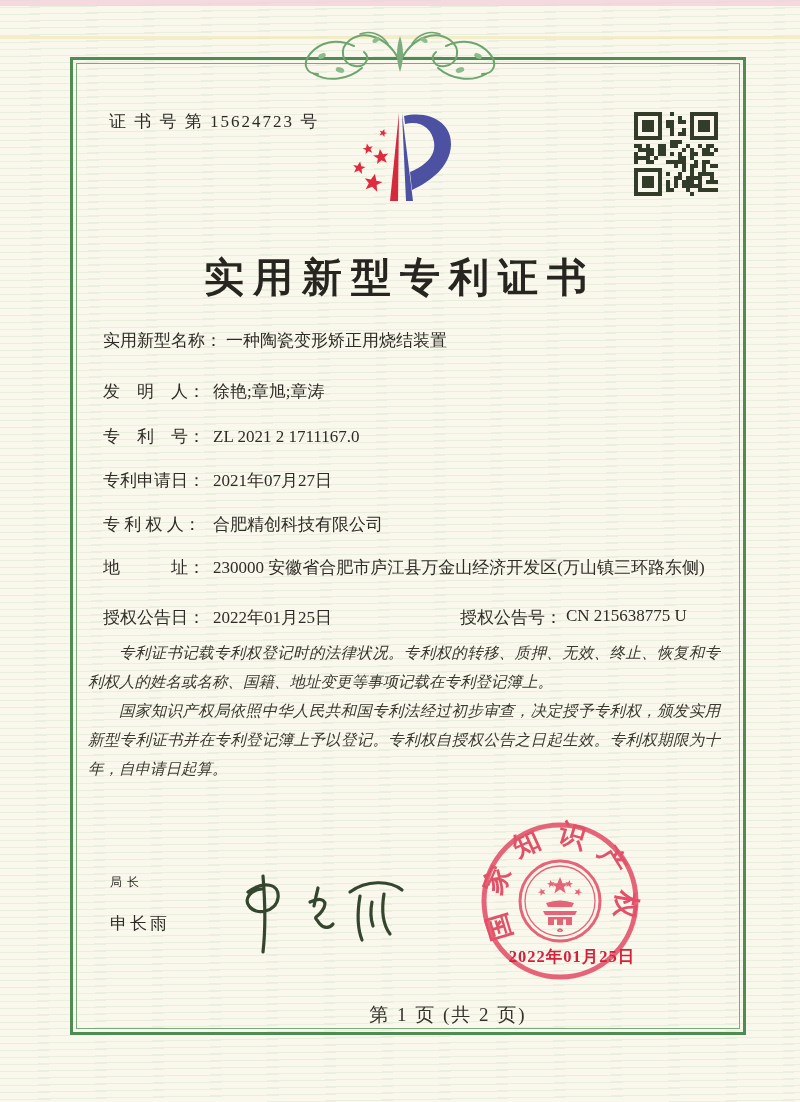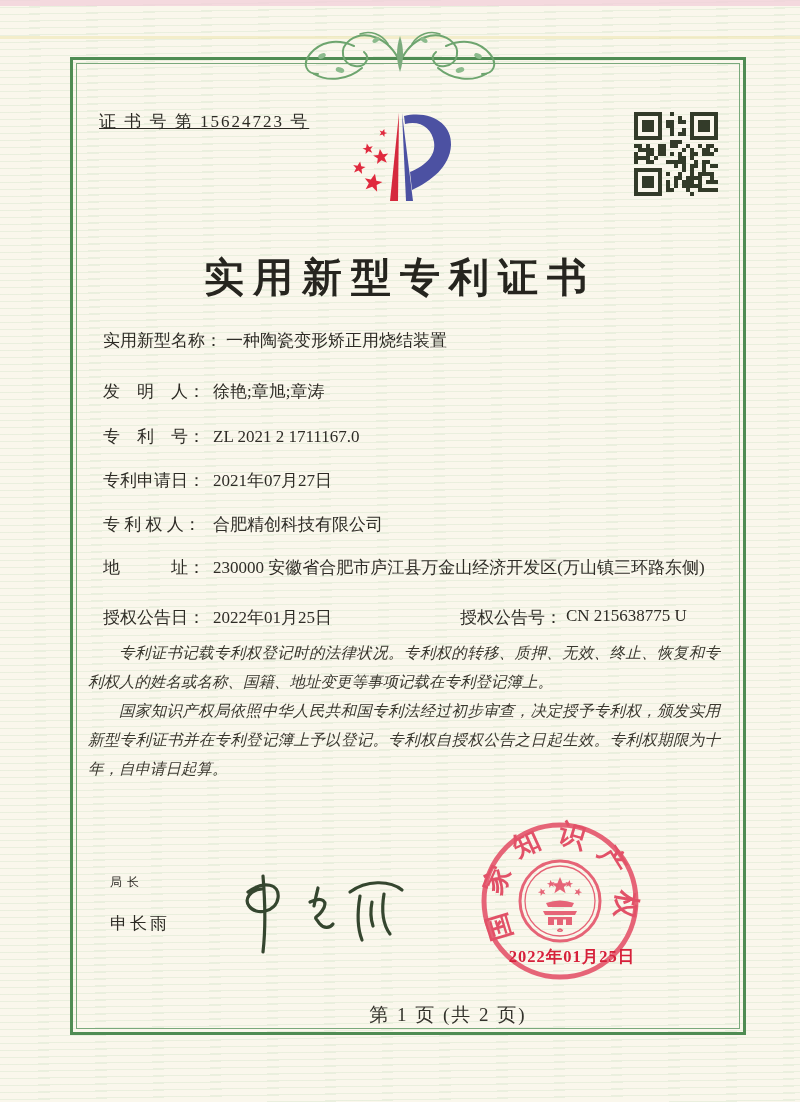--- a/index.html
+++ b/index.html
@@ -8,21 +8,21 @@
     background-color:#faf7ec;
     background-image:repeating-linear-gradient(179deg, rgba(125,185,125,0.13) 0px, rgba(125,185,125,0.13) 1.2px, rgba(0,0,0,0) 1.2px, rgba(0,0,0,0) 7px);
     font-family:"Liberation Serif","DejaVu Serif",serif;
     color:#2e2c26;
   }
   .scan-top{position:absolute;left:0;top:0;width:100%;height:6px;background:#f2cfda;opacity:.75;}
   .scan-yellow{position:absolute;left:0;top:36px;width:100%;height:3px;background:#efe6b4;opacity:.6;}
   .frame{position:absolute;left:70px;top:57px;width:676px;height:978px;border:3px solid #4f8c53;box-sizing:border-box;}
   .frame::after{content:"";position:absolute;inset:3px;border:1px solid #7aa97c;}
   .ornament{position:absolute;left:292px;top:26px;width:216px;height:66px;}
-  .cert-no{position:absolute;left:99px;top:110px;font-size:17px;letter-spacing:2px;color:#2b2a24;text-decoration:underline;}
+  .cert-no{position:absolute;left:109px;top:110px;font-size:17px;letter-spacing:2px;color:#2b2a24;}
   .logo{position:absolute;left:330px;top:110px;width:136px;height:102px;}
   .qr{position:absolute;left:634px;top:112px;width:84px;height:84px;}
   .title{position:absolute;left:0;top:224px;width:100%;text-align:center;font-size:40px;font-weight:700;letter-spacing:9px;color:#26251f;margin-top:26px;}
   .field-row{position:absolute;left:103px;font-size:17px;line-height:23px;white-space:nowrap;}
   .flabel{display:inline-block;min-width:106px;vertical-align:top;}
   .fvalue{margin-left:4px;vertical-align:top;}
   .fvalue.wrap{display:inline-block;white-space:normal;width:512px;}
   .grant-no{position:absolute;left:460px;top:606px;font-size:17px;white-space:nowrap;}
   .paras{position:absolute;left:88px;top:638px;width:632px;font-size:15.5px;line-height:29px;text-align:justify;font-style:italic;color:#3a382f;}
   .paras p{margin:0;text-indent:2em;}

